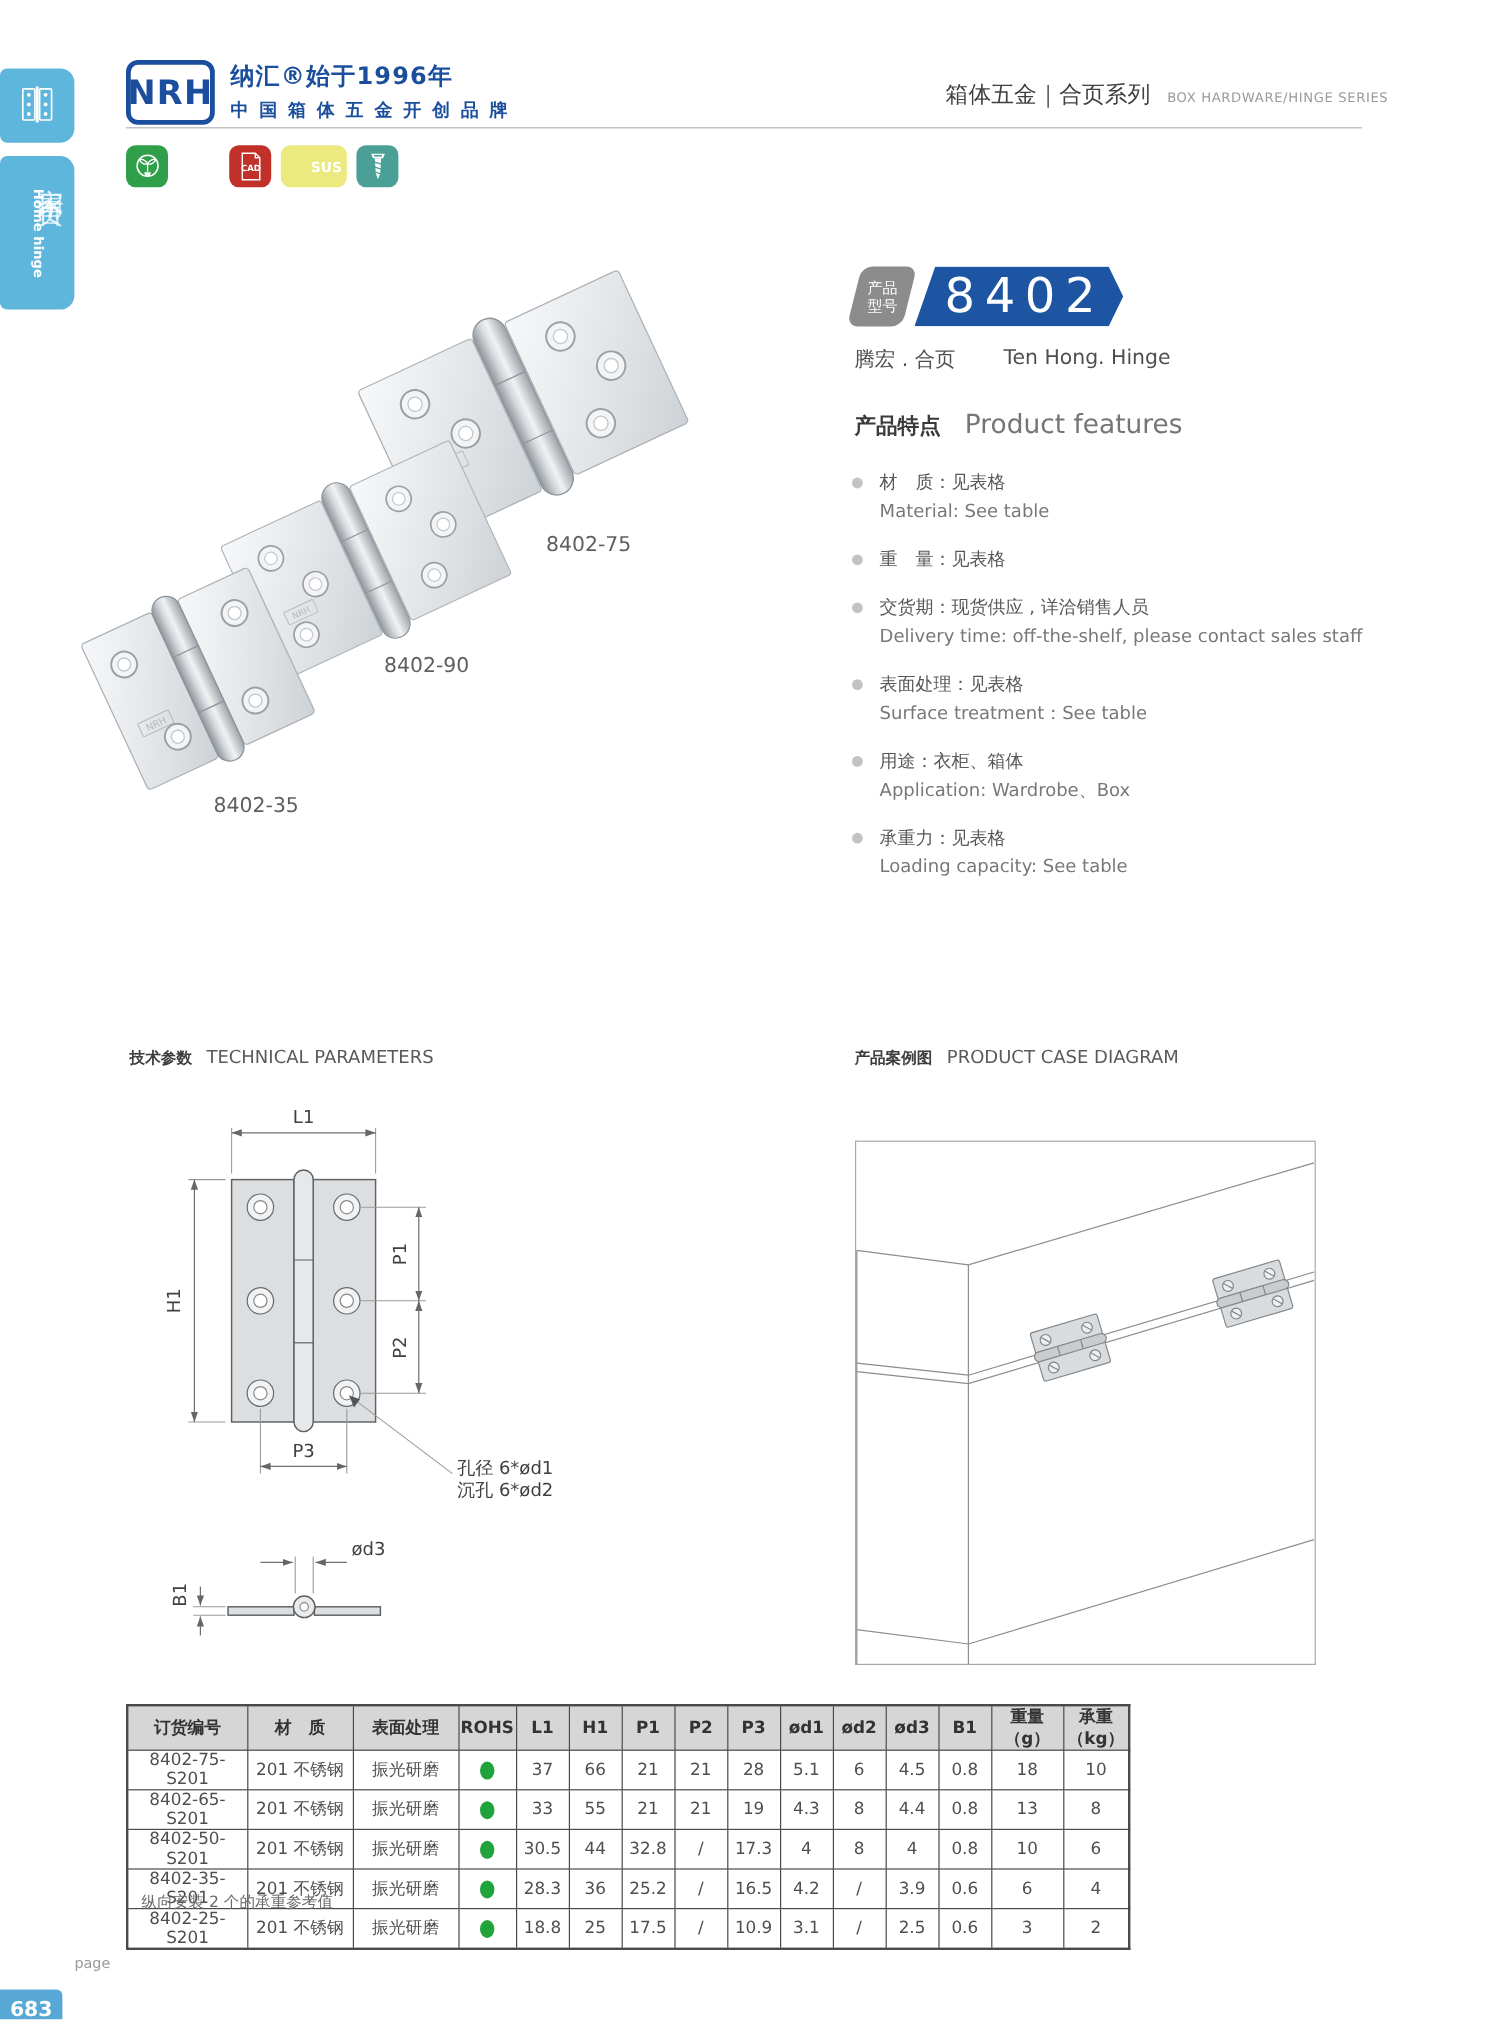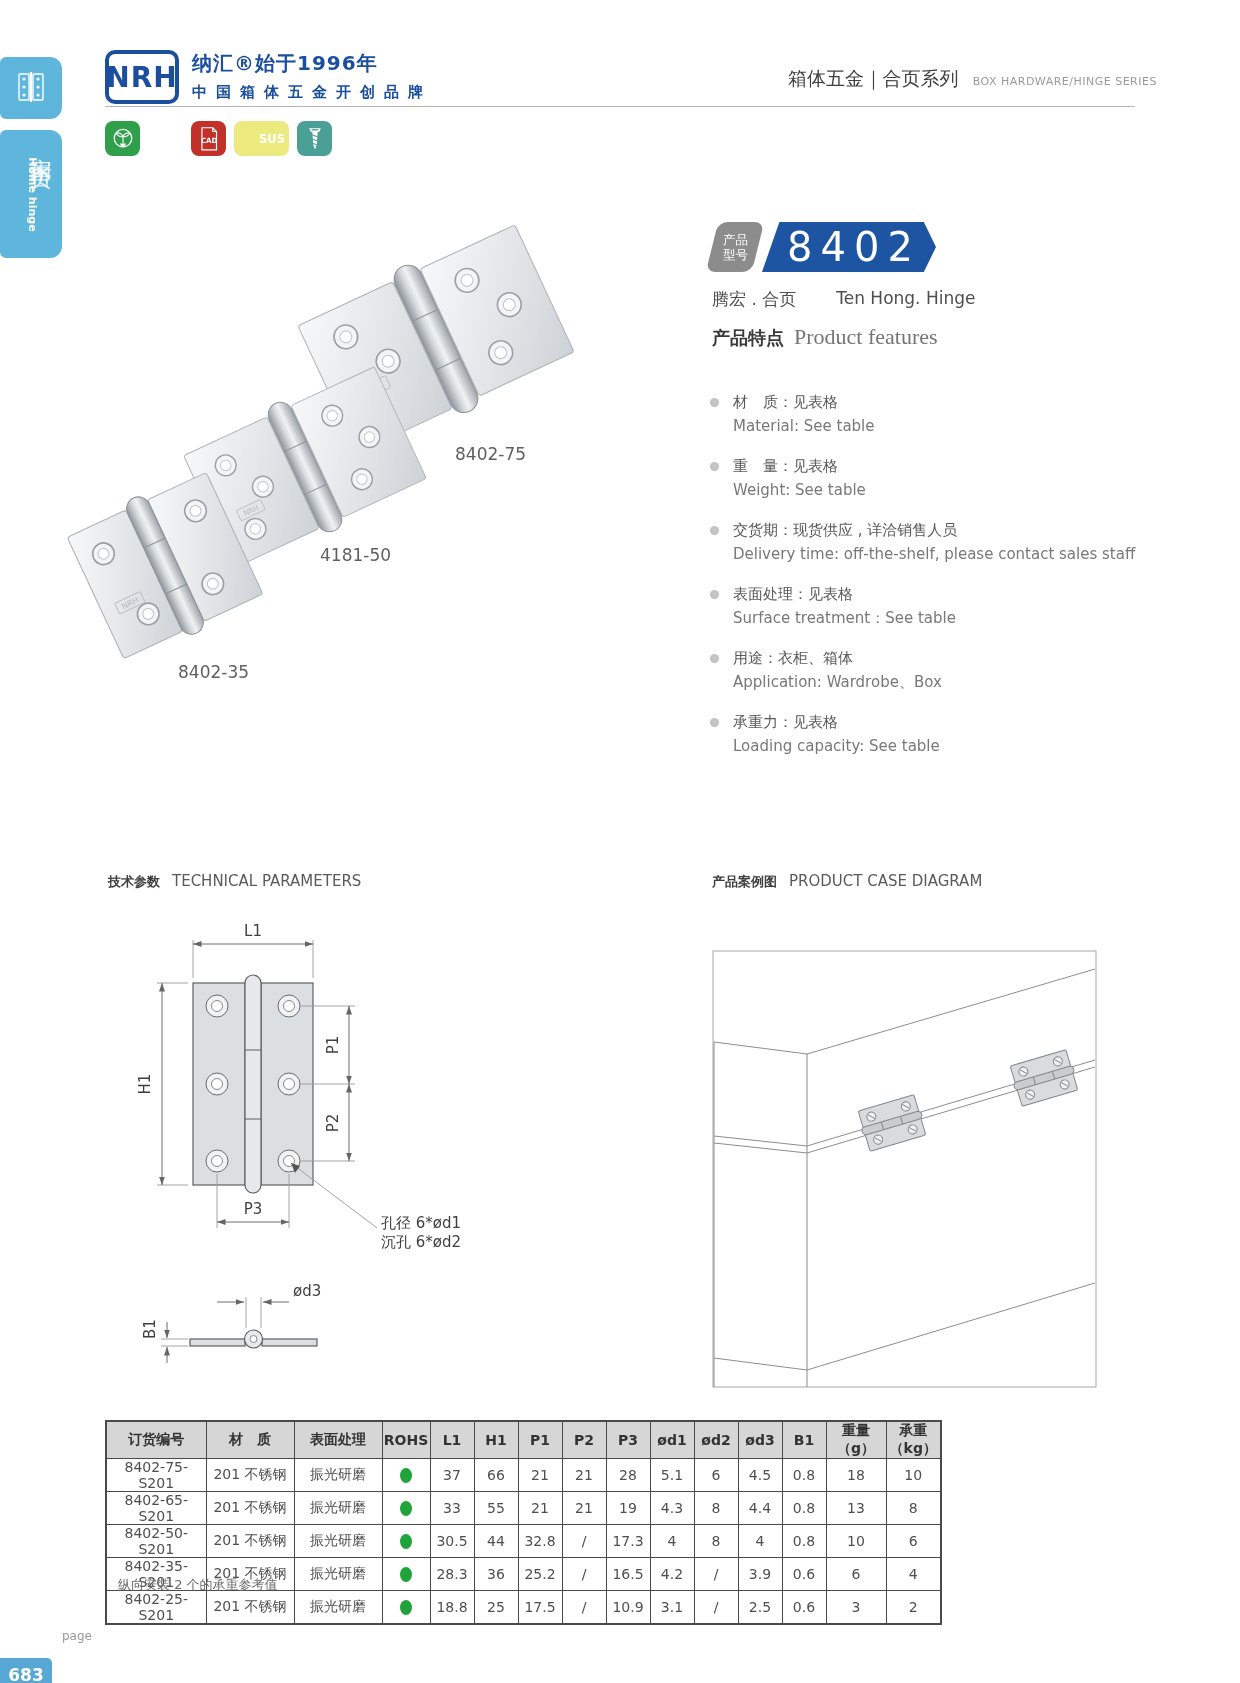--- a/index.html
+++ b/index.html
@@ -39,21 +39,21 @@
               border-radius:9px;transform:skewX(-14deg);display:flex;align-items:center;justify-content:center;}
   .badge-gray span{transform:skewX(14deg);display:block;width:2em;color:#fff;font-size:12.5px;
                    line-height:15px;text-align:center;word-break:break-all;}
   .badge-blue{position:absolute;left:762px;top:222px;width:174px;height:50px;background:#1d55a3;
               clip-path:polygon(10% 0,93% 0,100% 50%,93% 100%,0 100%);
               display:flex;align-items:center;justify-content:center;}
   .badge-blue span{color:#fff;font-size:40px;letter-spacing:8px;padding-left:10px;}
   .product-name{position:absolute;left:712px;top:288px;display:flex;gap:40px;font-size:17px;color:#4e4e4e;}
 
   
-  .features-title{position:absolute;left:712px;top:324px;display:flex;align-items:baseline;gap:10px;font-family:Liberation Serif, serif;}
+  .features-title{position:absolute;left:712px;top:342px;display:flex;align-items:baseline;gap:20px;}
   .ft-cn{font-size:18px;font-weight:bold;color:#3a3a3a;}
   .ft-en{font-size:22px;color:#757575;}
   .features-list{position:absolute;left:710px;top:374px;width:440px;margin:0;padding:0;list-style:none;}
   .features-list li{position:relative;padding-left:23px;margin-bottom:7px;}
   .features-list .bullet{position:absolute;left:0;top:8px;width:9px;height:9px;border-radius:50%;background:#c3c3c3;}
   .f-cn{font-size:15px;line-height:24px;color:#585858;margin-top:16px;}
   .f-en{font-size:15px;line-height:24px;color:#787878;}
 
   
   .hinge-wrap{position:absolute;transform:rotate(-25deg);}
@@ -291,21 +291,21 @@
         </g>
       <g>
           <circle class="hole-o" cx="108" cy="104" r="10"></circle>
           <circle class="hole-i" cx="108" cy="104" r="5"></circle>
         </g>
       <rect class="stamp-r" x="18" y="82" width="26" height="11" rx="1"></rect>
       <text class="stamp-t" x="31" y="90.5" text-anchor="middle">NRH</text>
     </svg>
   </div>
   <div class="ph-label" id="lab75">8402-75</div>
-  <div class="ph-label" id="lab50">4181-50</div>
+  <div class="ph-label" id="lab50">8402-90</div>
   <div class="ph-label" id="lab35">8402-35</div>
 
   <div class="badge-gray">
     <span>产品型号</span>
   </div>
   <div class="badge-blue">
     <span>8402</span>
   </div>
   <div class="product-name">
     <span>腾宏 . 合页</span>
@@ -318,21 +318,20 @@
   </div>
   <ul class="features-list">
       <li>
         <span class="bullet"></span>
         <div class="f-cn">材　质：见表格</div>
         <div class="f-en">Material: See table</div>
       </li>
       <li>
         <span class="bullet"></span>
         <div class="f-cn">重　量：见表格</div>
-        <div class="f-en">Weight: See table</div>
       </li>
       <li>
         <span class="bullet"></span>
         <div class="f-cn">交货期：现货供应 , 详洽销售人员</div>
         <div class="f-en">Delivery time: off-the-shelf, please contact sales staff</div>
       </li>
       <li>
         <span class="bullet"></span>
         <div class="f-cn">表面处理：见表格</div>
         <div class="f-en">Surface treatment：See table</div>

